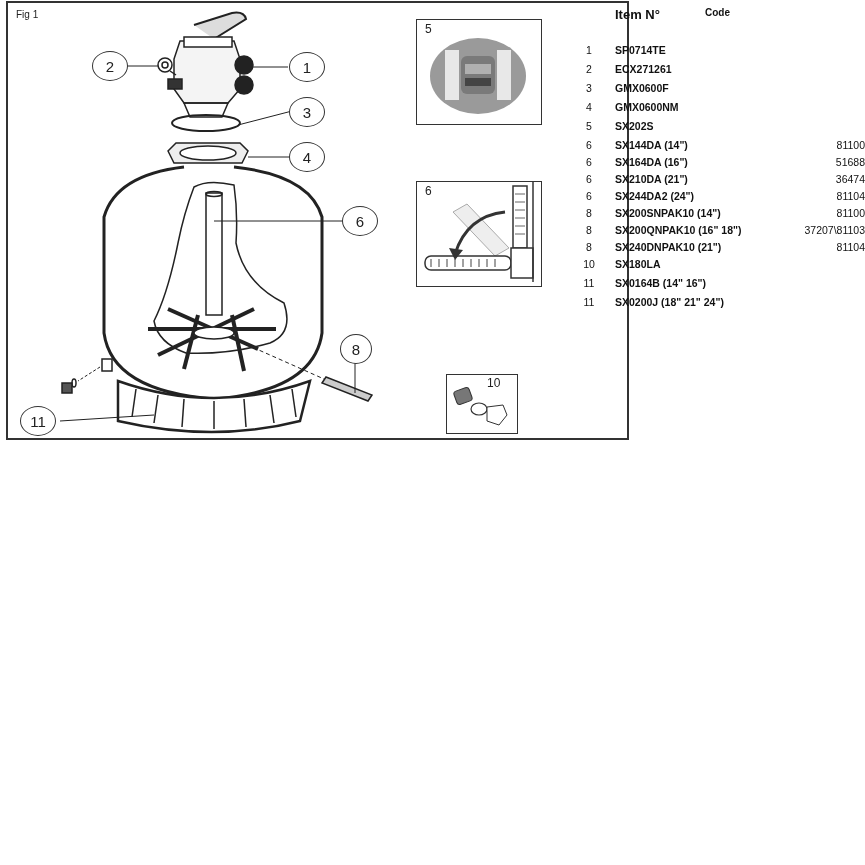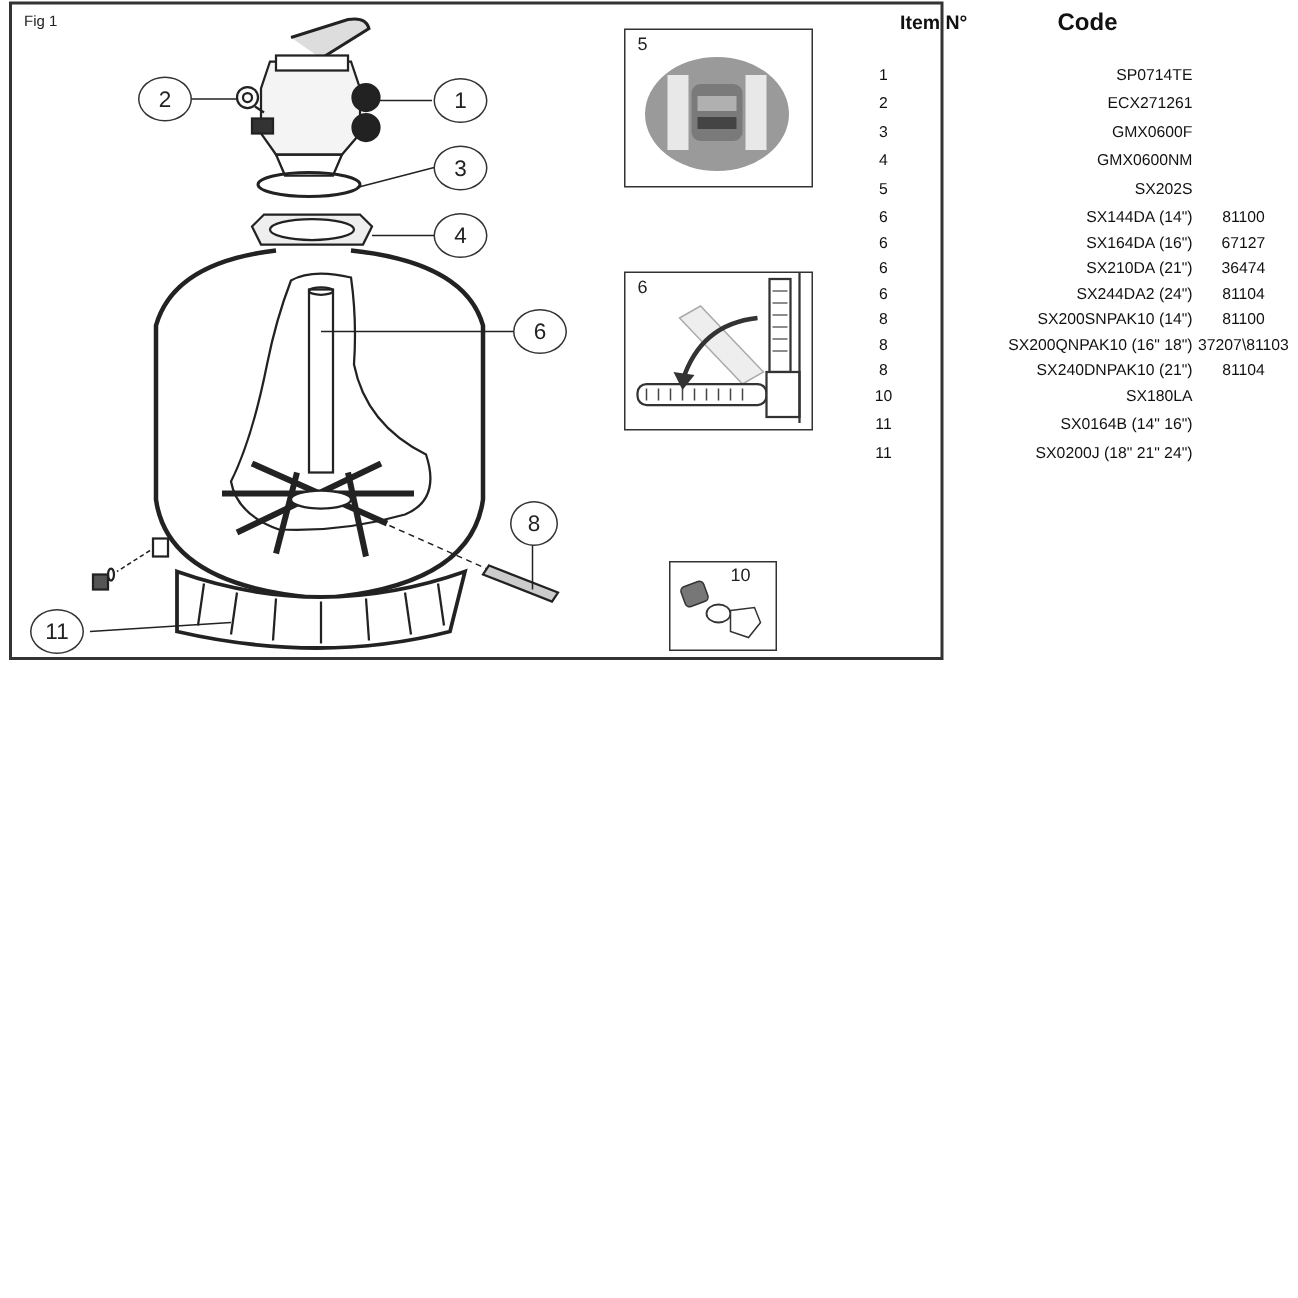--- a/index.html
+++ b/index.html
@@ -7,22 +7,22 @@
   .figure { position: absolute; left: 6px; top: 1px; width: 623px; height: 439px; border: 2px solid #333; box-sizing: border-box; background: #fff; }
   .fig-label { position: absolute; left: 8px; top: 6px; font-size: 10px; color: #222; }
   .diagram-svg { position: absolute; left: 0; top: 0; }
   .callout { position: absolute; border: 1.5px solid #333; border-radius: 50%; background: #fff; display: flex; align-items: center; justify-content: center; font-size: 15px; color: #222; box-sizing: border-box; }
   .inset { position: absolute; border: 1.5px solid #333; background: #fff; box-sizing: border-box; }
   .inset-num { position: absolute; left: 8px; top: 2px; font-size: 12px; color: #222; }
   .table-wrap { position: absolute; left: 555px; top: 0; width: 310px; }
   .th { position: absolute; font-weight: bold; font-size: 13px; color: #111; }
   .row { position: absolute; left: 0; width: 310px; height: 17px; font-size: 10.5px; color: #111; }
   .row .c-item { position: absolute; left: 12px; width: 44px; text-align: center; }
-  .row .c-code { position: absolute; left: 60px; width: 180px; text-align: right; }
-  .row .c-ref { position: absolute; left: 238px; width: 72px; text-align: center; }
+  .row .c-code { position: absolute; left: 60px; width: 180px; text-align: left; font-weight: bold; }
+  .row .c-ref { position: absolute; left: 238px; width: 72px; text-align: right; }
 </style>
 </head>
 <body>
 
 <div class="figure">
   <span class="fig-label">Fig 1</span>
 
   <svg class="diagram-svg" width="538" height="435" viewBox="0 0 538 435">
     <g fill="none" stroke="#222" stroke-width="1.5">
 
@@ -165,22 +165,22 @@
     <span class="inset-num" style="left:40px;top:1px;">10</span>
     <svg width="68" height="56" viewBox="0 0 68 56">
       <rect x="8" y="14" width="16" height="14" rx="3" fill="#777" stroke="#333" transform="rotate(-20 16 21)"></rect>
       <ellipse cx="32" cy="34" rx="8" ry="6" fill="none" stroke="#333" stroke-width="1.2"></ellipse>
       <path d="M40 32 L56 30 L60 40 L52 50 L40 46 Z" fill="#fff" stroke="#333"></path>
     </svg>
   </div>
 </div>
 
 <div class="table-wrap">
-  <span class="th" style="left:1px;top:7px;padding-left:44px;">Item N°</span>
-  <span class="th" style="left:150px;top:7px;font-size:16px;">Code</span>
+  <span class="th" style="left:16px;top:7px;padding-left:44px;">Item N°</span>
+  <span class="th" style="left:150px;top:7px;font-size:10px;">Code</span>
 
   <div class="row" style="top:44px;">
       <span class="c-item">1</span>
       <span class="c-code">SP0714TE</span>
       <span class="c-ref"></span>
     </div>
   <div class="row" style="top:63px;">
       <span class="c-item">2</span>
       <span class="c-code">ECX271261</span>
       <span class="c-ref"></span>
@@ -201,21 +201,21 @@
       <span class="c-ref"></span>
     </div>
   <div class="row" style="top:139px;">
       <span class="c-item">6</span>
       <span class="c-code">SX144DA (14")</span>
       <span class="c-ref">81100</span>
     </div>
   <div class="row" style="top:156px;">
       <span class="c-item">6</span>
       <span class="c-code">SX164DA (16")</span>
-      <span class="c-ref">67127</span>
+      <span class="c-ref">51688</span>
     </div>
   <div class="row" style="top:173px;">
       <span class="c-item">6</span>
       <span class="c-code">SX210DA  (21")</span>
       <span class="c-ref">36474</span>
     </div>
   <div class="row" style="top:190px;">
       <span class="c-item">6</span>
       <span class="c-code">SX244DA2  (24")</span>
       <span class="c-ref">81104</span>

